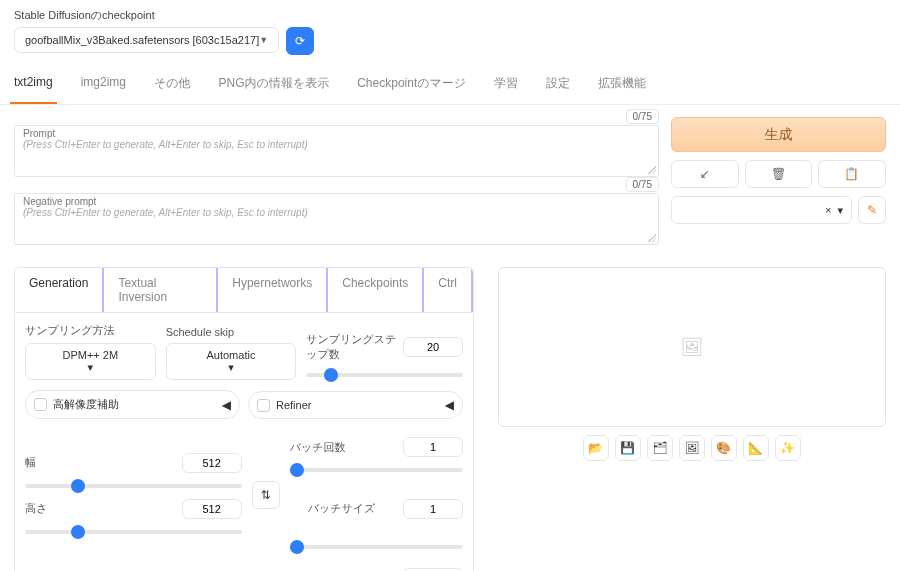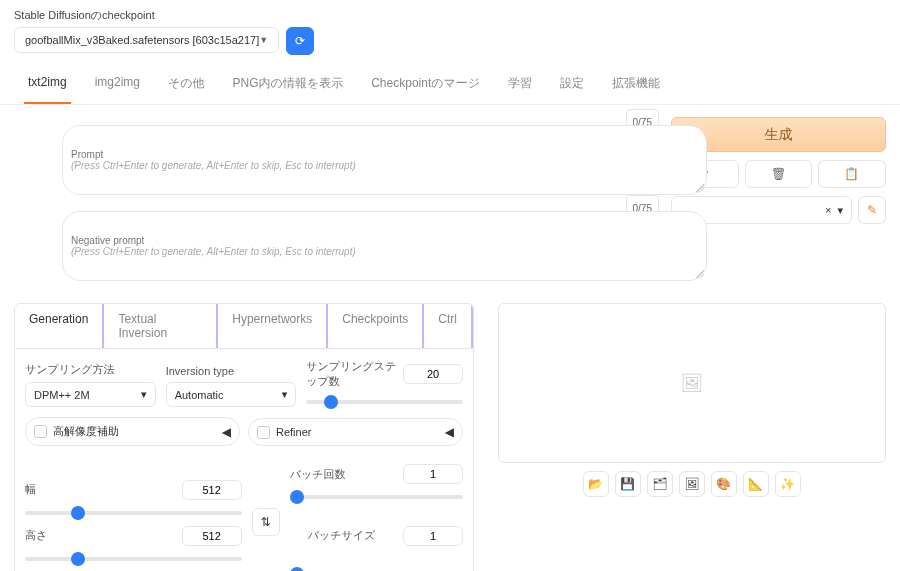--- a/index.html
+++ b/index.html
@@ -4,46 +4,46 @@
 <style>
 * { box-sizing: border-box; margin: 0; padding: 0; font-family: -apple-system, BlinkMacSystemFont, "Segoe UI", sans-serif; }
 body { background: #fff; font-size: 12px; color: #333; width: 900px; }
 .top-section { padding: 8px 14px 4px; }
 .checkpoint-label { font-size: 11px; color: #444; margin-bottom: 4px; }
 .checkpoint-row { display: flex; gap: 7px; align-items: flex-start; }
 .dropdown { border: 1px solid #e5e5e5; border-radius: 6px; padding: 6px 10px; display: flex; align-items: center; justify-content: space-between; background: #fff; min-width: 200px; font-size: 11px; cursor: pointer; }
 .dropdown .caret { font-size: 9px; color: #666; }
 .icon-btn { width: 28px; height: 28px; border-radius: 6px; display: flex; align-items: center; justify-content: center; cursor: pointer; background: #fff; border: 1px solid #e5e5e5; }
 .icon-btn.blue { background: #2d7ef7; border-color: #2d7ef7; color: #fff; }
-.tabs { display: flex; gap: 20px; padding: 10px 24px 0; border-bottom: 1px solid #eee; font-size: 12px; }
+.tabs { display: flex; gap: 20px; padding: 10px 10px 0; border-bottom: 1px solid #eee; font-size: 12px; }
 .tab { padding: 6px 4px 10px; cursor: pointer; color: #888; border-bottom: 2px solid transparent; }
 .tab.active { color: #333; border-bottom: 2px solid #f97316; font-weight: 500; }
 .main { display: flex; gap: 12px; padding: 12px 14px; }
 .left-col { flex: 1; min-width: 0; }
 .right-col { width: 215px; display: flex; flex-direction: column; gap: 8px; }
 .prompt-wrap { position: relative; margin-bottom: 10px; }
-.token-count { position: absolute; top: -16px; right: 0; border: 1px solid #e5e5e5; border-radius: 4px; padding: 7px 6px; font-size: 10px; color: #666; background: #fff; }
-.prompt-box { border: 1px solid #e5e5e5; border-radius: 18px; padding: 23px 8px; min-height: 52px; resize: vertical; width: 100%; font-size: 10px; color: #999; background: #fff; position: relative; margin-left: 48px; }
+.token-count { position: absolute; top: -16px; right: 0; border: 1px solid #e5e5e5; border-radius: 4px; padding: 1px 6px; font-size: 10px; color: #666; background: #fff; }
+.prompt-box { border: 1px solid #e5e5e5; border-radius: 2px; padding: 2px 8px; min-height: 52px; resize: vertical; width: 100%; font-size: 10px; color: #999; background: #fff; position: relative; }
 .prompt-box::after { content: ''; position: absolute; right: 2px; bottom: 2px; width: 8px; height: 8px; background: linear-gradient(135deg, transparent 50%, #ccc 50%, #ccc 60%, transparent 60%, transparent 70%, #ccc 70%, #ccc 80%, transparent 80%); }
 .prompt-title { color: #777; font-size: 10px; }
 .prompt-hint { color: #aaa; font-size: 10px; font-style: italic; }
 .generate-btn { background: linear-gradient(180deg, #fde0c0, #fbcfa2); border: 1px solid #f5c08e; border-radius: 6px; height: 35px; display: flex; align-items: center; justify-content: center; font-size: 14px; color: #9a5b1f; cursor: pointer; font-weight: 500; }
 .small-btns { display: flex; gap: 6px; }
 .small-btn { flex: 1; height: 28px; border: 1px solid #e5e5e5; border-radius: 6px; display: flex; align-items: center; justify-content: center; cursor: pointer; background: #fff; font-size: 12px; color: #666; }
 .style-row { display: flex; gap: 6px; align-items: center; }
 .style-select { flex: 1; border: 1px solid #e5e5e5; border-radius: 6px; height: 28px; display: flex; align-items: center; justify-content: flex-end; padding: 0 8px; font-size: 11px; cursor: pointer; gap: 6px; }
 .edit-icon-btn { width: 28px; height: 28px; border: 1px solid #e5e5e5; border-radius: 6px; display: flex; align-items: center; justify-content: center; cursor: pointer; color: #f97316; }
 .subtabs { display: flex; border: 1px solid #e5e5e5; border-radius: 6px 6px 0 0; overflow: hidden; font-size: 12px; }
 .subtab { padding: 8px 14px; cursor: pointer; color: #888; border-right: 2px solid #c4b5fd; }
 .subtab.active { color: #333; background: #fff; }
 .gen-panel { border: 1px solid #e5e5e5; border-top: none; border-radius: 0 0 6px 6px; padding: 10px; }
 .row { display: flex; gap: 10px; margin-bottom: 10px; align-items: flex-end; }
 .field { flex: 1; }
 .field-label { font-size: 11px; color: #555; margin-bottom: 5px; display: block; }
-.sel { border: 1px solid #e5e5e5; border-radius: 6px; padding: 5px 8px; display: flex; align-items: center; justify-content: space-between; font-size: 11px; cursor: pointer; background: #fff; }
+.sel { border: 1px solid #e5e5e5; border-radius: 6px; padding: 5px 8px; display: flex; align-items: center; justify-content: space-between; font-size: 11px; cursor: pointer; background: #fff; flex-direction: column; }
 .slider-field { flex: 1; }
 .slider-head { display: flex; justify-content: space-between; align-items: center; margin-bottom: 4px; }
 .num-input { width: 60px; border: 1px solid #e5e5e5; border-radius: 6px; padding: 3px 6px; text-align: center; font-size: 11px; }
 .slider { width: 100%; -webkit-appearance: none; height: 4px; background: #e5e5e5; border-radius: 2px; outline: none; }
 .slider::-webkit-slider-thumb { -webkit-appearance: none; width: 14px; height: 14px; background: #2d7ef7; border-radius: 50%; cursor: pointer; }
 .slider::-moz-range-thumb { width: 14px; height: 14px; background: #2d7ef7; border-radius: 50%; cursor: pointer; border: none; }
 .collapse-row { border: 1px solid #e5e5e5; border-radius: 14px; padding: 6px 8px; display: flex; align-items: center; justify-content: space-between; cursor: pointer; font-size: 11px; margin-bottom: 8px; flex: 1; }
 .collapse-row .chk { display: flex; align-items: center; gap: 6px; }
 .checkbox { width: 13px; height: 13px; border: 1px solid #ccc; border-radius: 3px; display: inline-block; }
 .collapse-arrow { font-size: 12px; color: #333; }
@@ -137,21 +137,21 @@
     <div class="gen-panel">
       <div class="row">
         <div class="field">
           <span class="field-label">サンプリング方法</span>
           <div class="sel">
             <span>DPM++ 2M</span>
             <span class="caret">▾</span>
           </div>
         </div>
         <div class="field">
-          <span class="field-label">Inversion type</span>
+          <span class="field-label">Schedule skip</span>
           <div class="sel">
             <span>Automatic</span>
             <span class="caret">▾</span>
           </div>
         </div>
         <div class="slider-field" style="flex:1.2;">
           <div class="slider-head">
             <span class="field-label" style="margin:0;">サンプリングステップ数</span>
             <input class="num-input" value="20" style="">
           </div>

